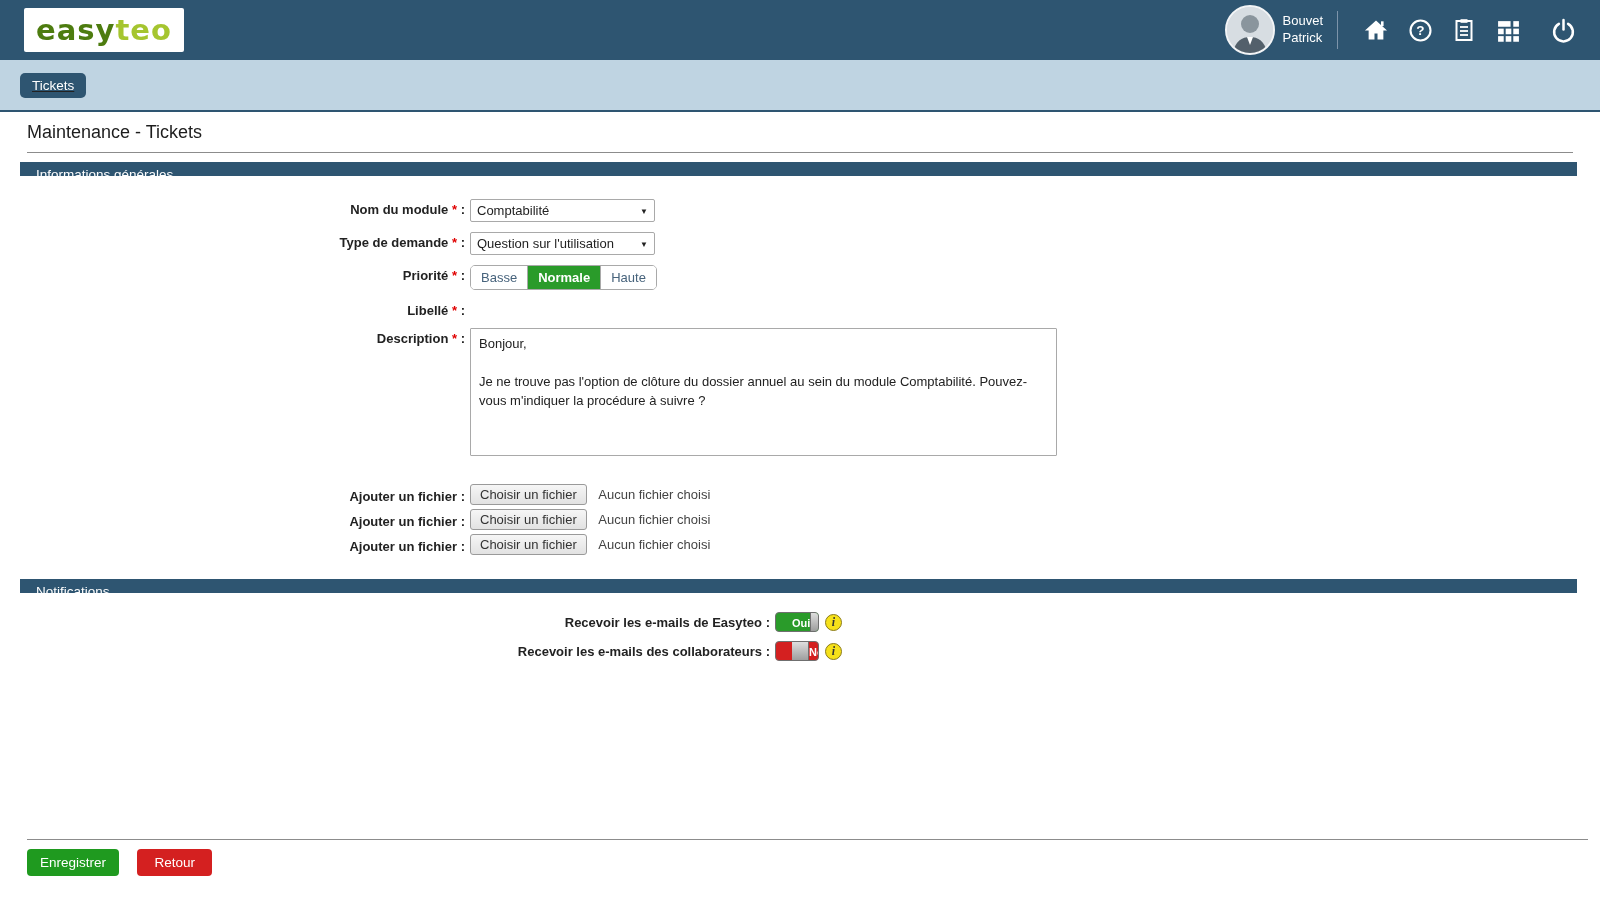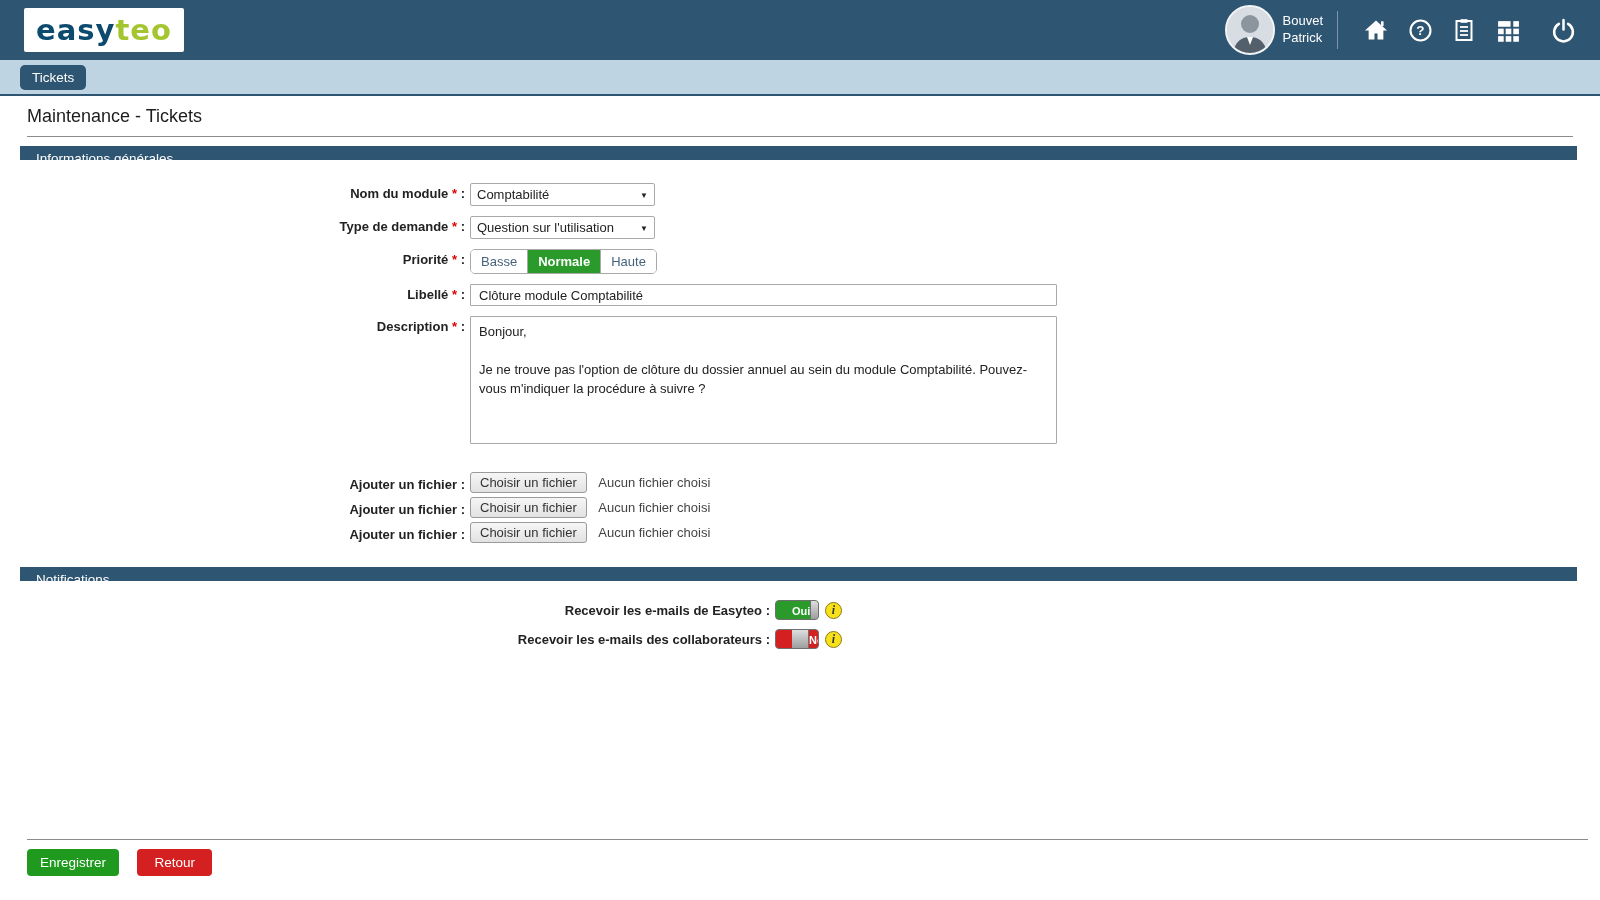--- a/index.html
+++ b/index.html
@@ -16,43 +16,43 @@
     padding:0 20px 0 24px;
   }
   .logo-box {
     background:#ffffff; height:44px; width:160px; border-radius:2px;
     display:flex; align-items:center; justify-content:center;
   }
   .logo-text {
     font-family:"DejaVu Sans", sans-serif; font-weight:bold;
     font-size:29px; letter-spacing:1px; line-height:1;
   }
-  .logo-part1 { color:#0c4a6e; }
+  .logo-part1 { color:#4d7c0f; }
   .logo-part2 { color:#a5c52f; }
   .top-right { display:flex; align-items:center; }
   .avatar {
     width:50px; height:50px; border-radius:50%; overflow:hidden;
     border:2px solid #f2f4f6; background:#d7dde2; flex:0 0 auto;
   }
   .user-name {
     color:#ffffff; font-size:13px; line-height:1.3; margin-left:8px;
     white-space:nowrap;
   }
   .v-divider { width:1px; height:38px; background:#7d94aa; margin:0 16px 0 14px; }
   .top-icons { display:flex; align-items:center; }
   .top-icon {
     width:26px; height:26px; margin:0 9px; cursor:pointer;
     display:flex; align-items:center; justify-content:center;
   }
   .top-icon svg { display:block; }
   .top-icon.power { margin-left:20px; margin-right:4px; }
   
   .subnav {
-    height:36px; background:#bfd4e2; border-bottom:2px solid #2e5571;
-    display:flex; align-items:center; padding:0 20px; flex:0 0 auto;
+    height:52px; background:#bfd4e2; border-bottom:2px solid #2e5571;
+    display:flex; align-items:center; padding:0 20px; flex:0 0 auto;text-decoration:underline;
   }
   .tab-btn {
     background:#2e5571; color:#ffffff; font-size:13.5px;
     padding:5px 12px; border-radius:5px; border:none; cursor:pointer;
     font-family:"Liberation Sans", sans-serif;
   }
   
   .main { flex:1 1 auto; padding-top:10px; }
   .page-title { font-size:18px; color:#1d1d1d; margin:0 27px; font-weight:normal; }
   .title-rule { border:none; border-top:1px solid #8c8c8c; margin:9px 27px 0 27px; }
@@ -278,23 +278,20 @@
         </span>
       </div>
     </div>
 
     <div class="frow">
       <div class="flabel">
         <span>Libellé</span>
         <span class="req">*</span>
         <span>:</span>
       </div>
-      <div class="ffield">
-        <input class="ctl-text" type="text" value="Clôture module Comptabilité" style="">
-      </div>
     </div>
 
     <div class="frow">
       <div class="flabel">
         <span>Description</span>
         <span class="req">*</span>
         <span>:</span>
       </div>
       <div class="ffield">
         <textarea class="ctl-area" style="">Bonjour,

